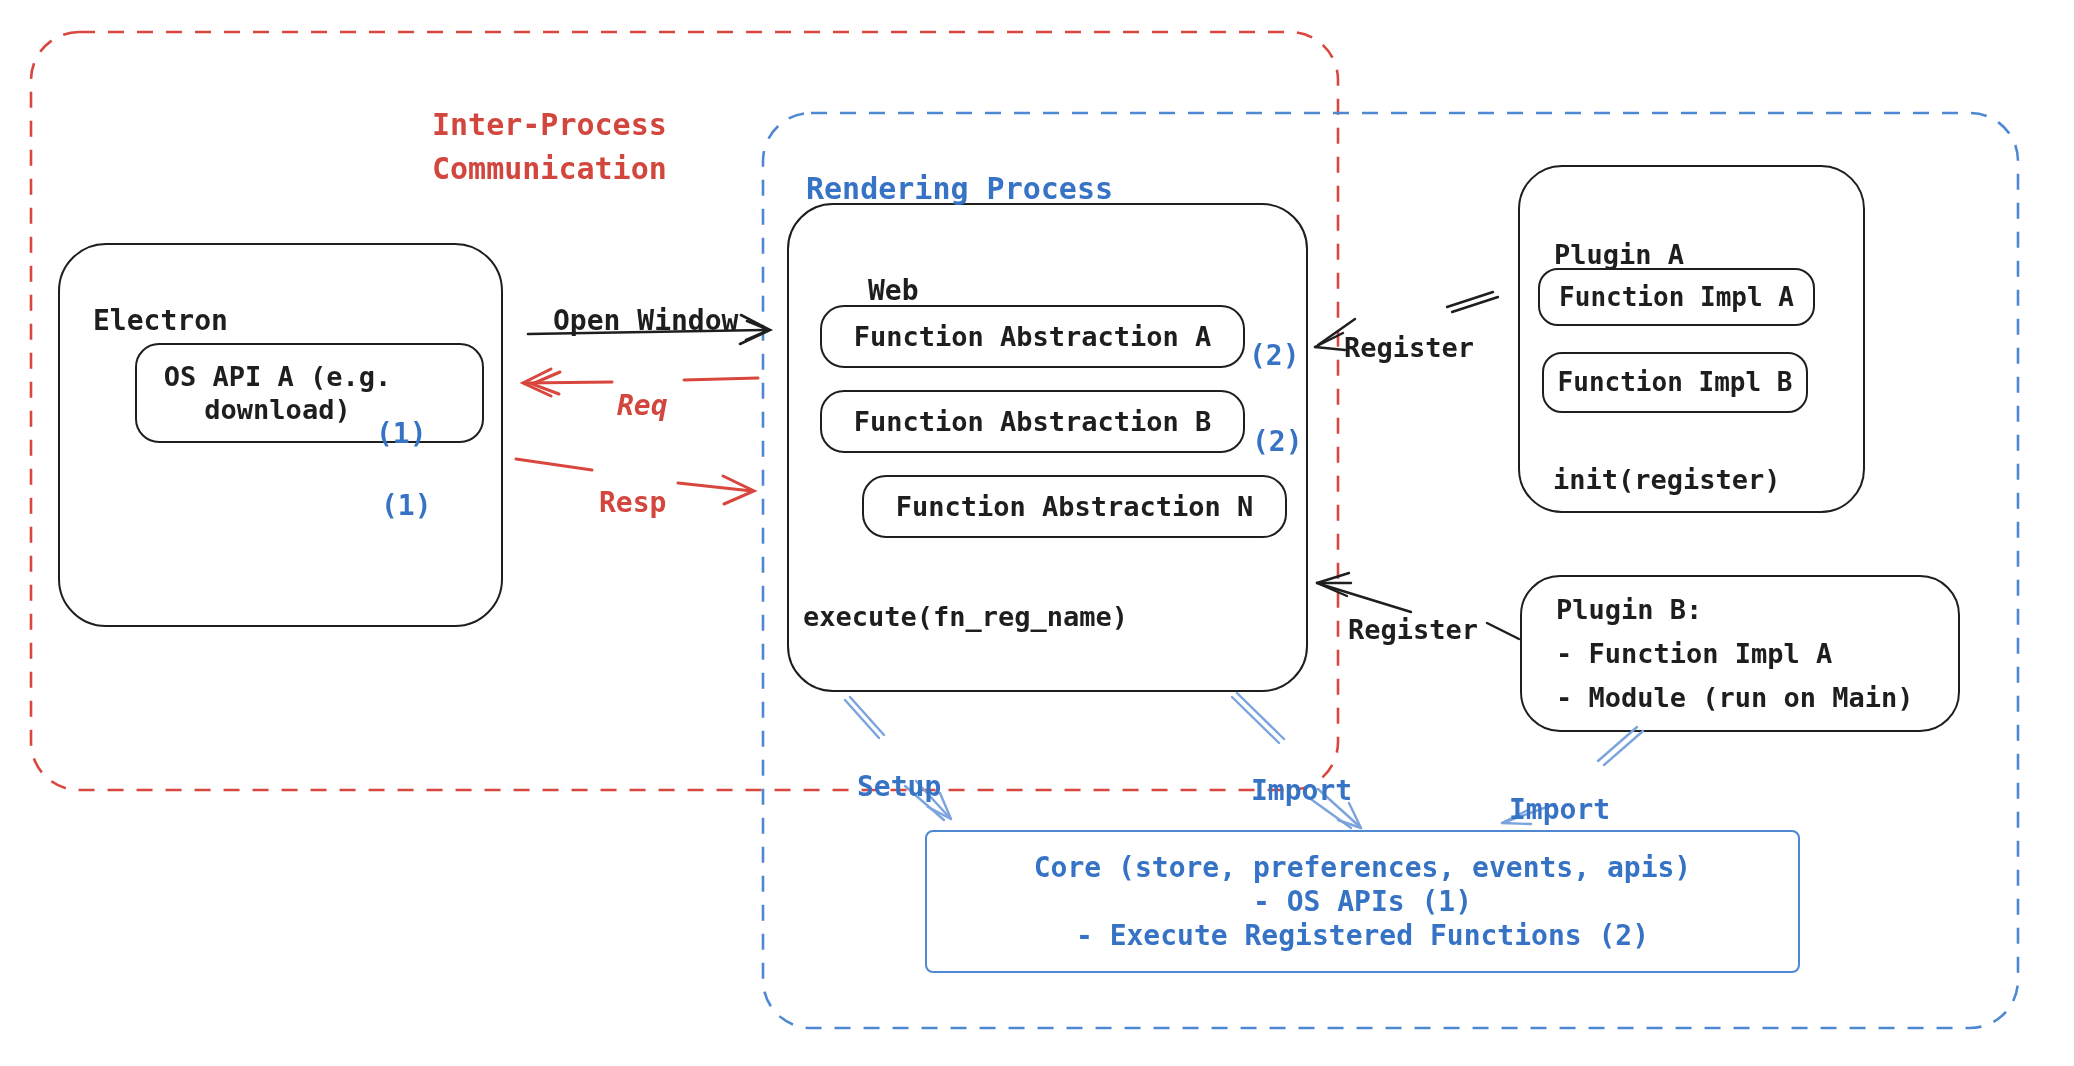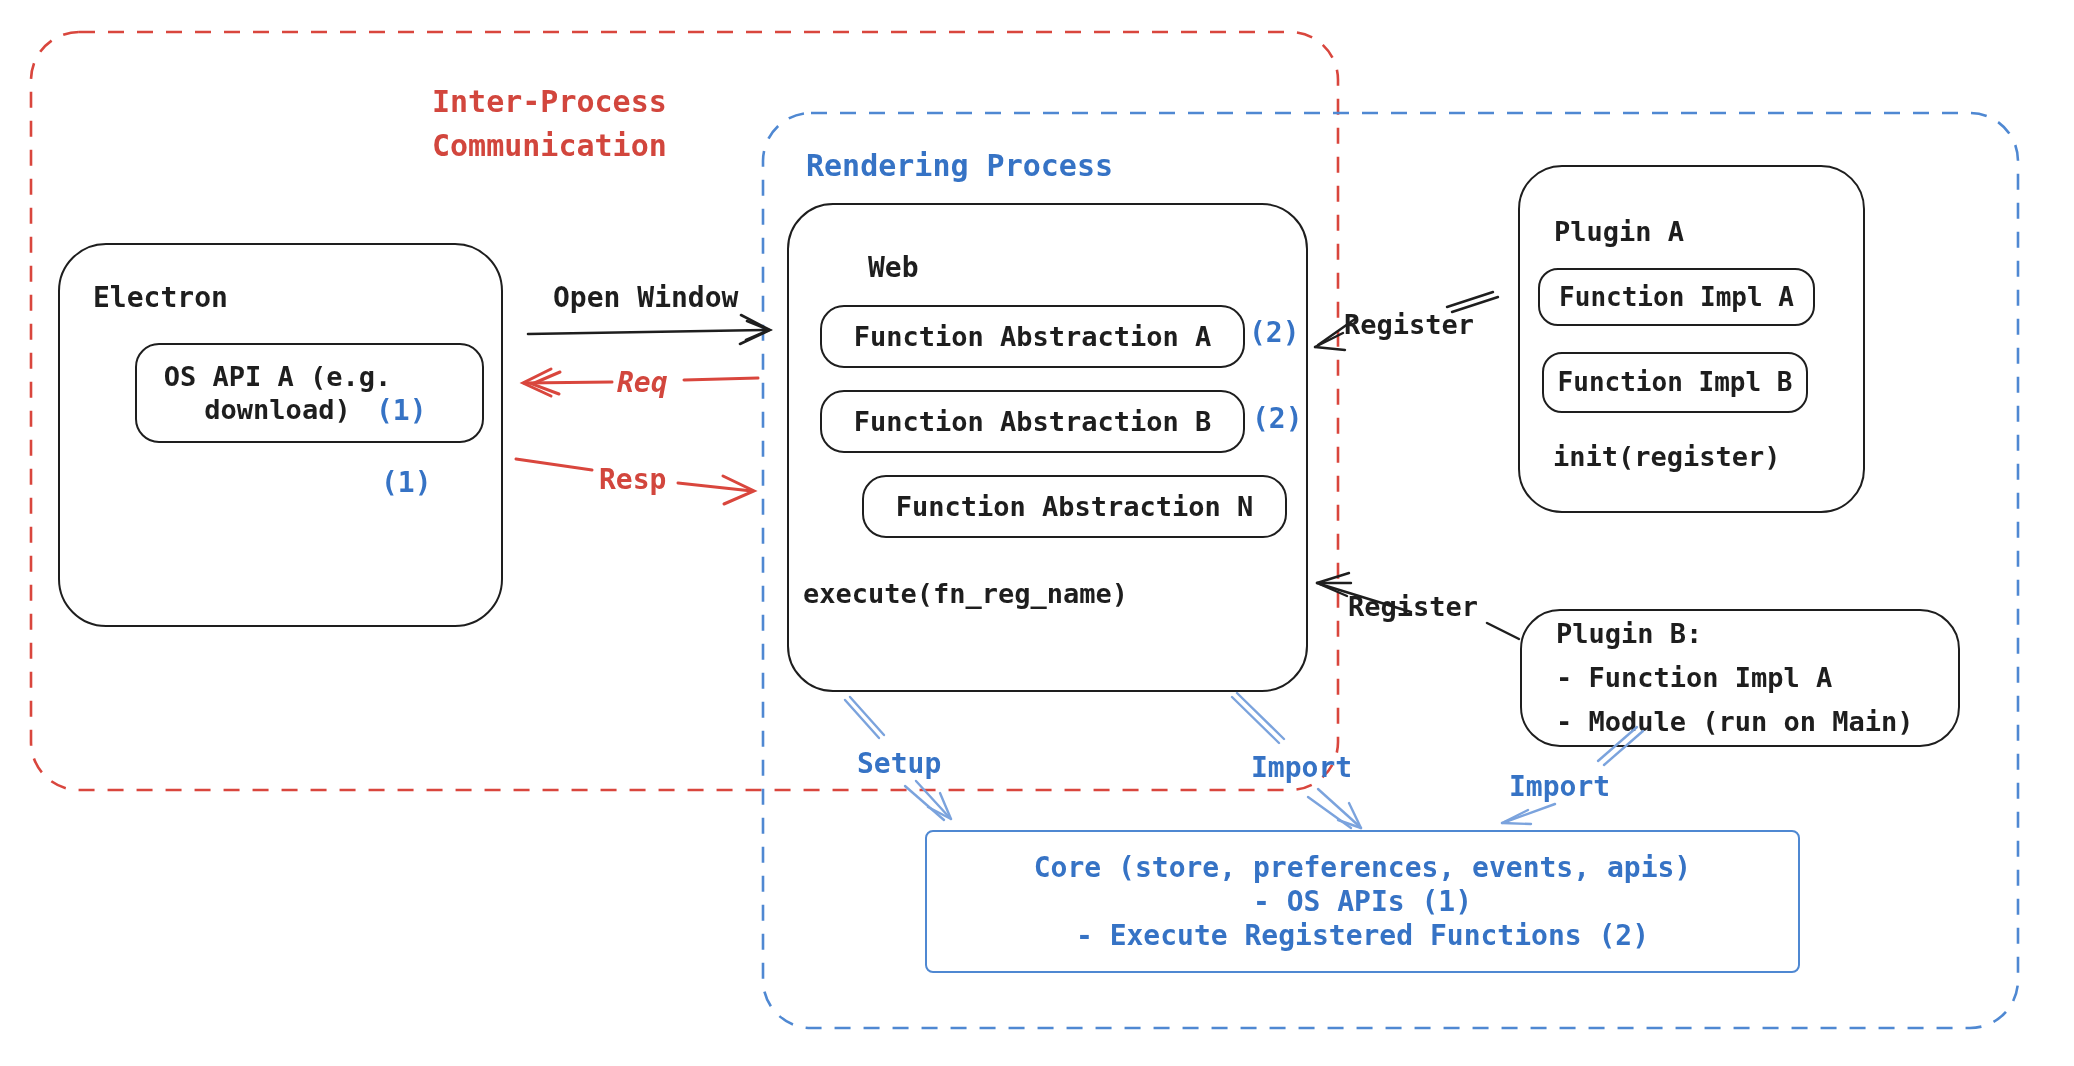--- a/index.html
+++ b/index.html
@@ -26,21 +26,21 @@
     background:transparent;
     box-sizing:border-box;
     display:flex;
     flex-direction:column;
     align-items:center;
     justify-content:center;
     font-size:27px;
     line-height:33px;
     text-align:center;
   }
-  .label{position:absolute;font-size:28px;white-space:nowrap;}
+  .label{position:absolute;font-size:28px;white-space:nowrap;margin-top:23px;}
   .small{font-size:27px;}
   .tiny{font-size:26px;}
   .title30{font-size:30px;line-height:44px;}
   .red{color:#d2463d;}
   .blue{color:#3673c5;}
   .svglayer{position:absolute;left:0;top:0;width:2074px;height:1066px;}
   .corebox{
     position:absolute;
     border:2.6px solid #4f88d2;
     border-radius:8px;
@@ -96,21 +96,21 @@
   <div class="box" style="left:1518px;top:165px;width:347px;height:348px;border-radius:44px;"></div>
   <div class="label small" style="left:1554px;top:216px;">Plugin A</div>
   <div class="innerbox tiny" style="left:1538px;top:268px;width:277px;height:58px;border-radius:20px;">
     <div>Function Impl A</div>
   </div>
   <div class="innerbox tiny" style="left:1542px;top:352px;width:266px;height:61px;border-radius:20px;">
     <div>Function Impl B</div>
   </div>
   <div class="label small" style="left:1553px;top:441px;">init(register)</div>
 
-  <div class="pluginb" style="left:1520px;top:575px;width:440px;height:138px;margin-top:34px;">
+  <div class="pluginb" style="left:1520px;top:575px;width:440px;height:157px;">
     <div>Plugin B:</div>
     <div>- Function Impl A</div>
     <div>- Module (run on Main)</div>
   </div>
 
   <div class="corebox" style="left:925px;top:830px;width:875px;height:143px;">
     <div>Core (store, preferences, events, apis)</div>
     <div>- OS APIs (1)</div>
     <div>- Execute Registered Functions (2)</div>
   </div>

